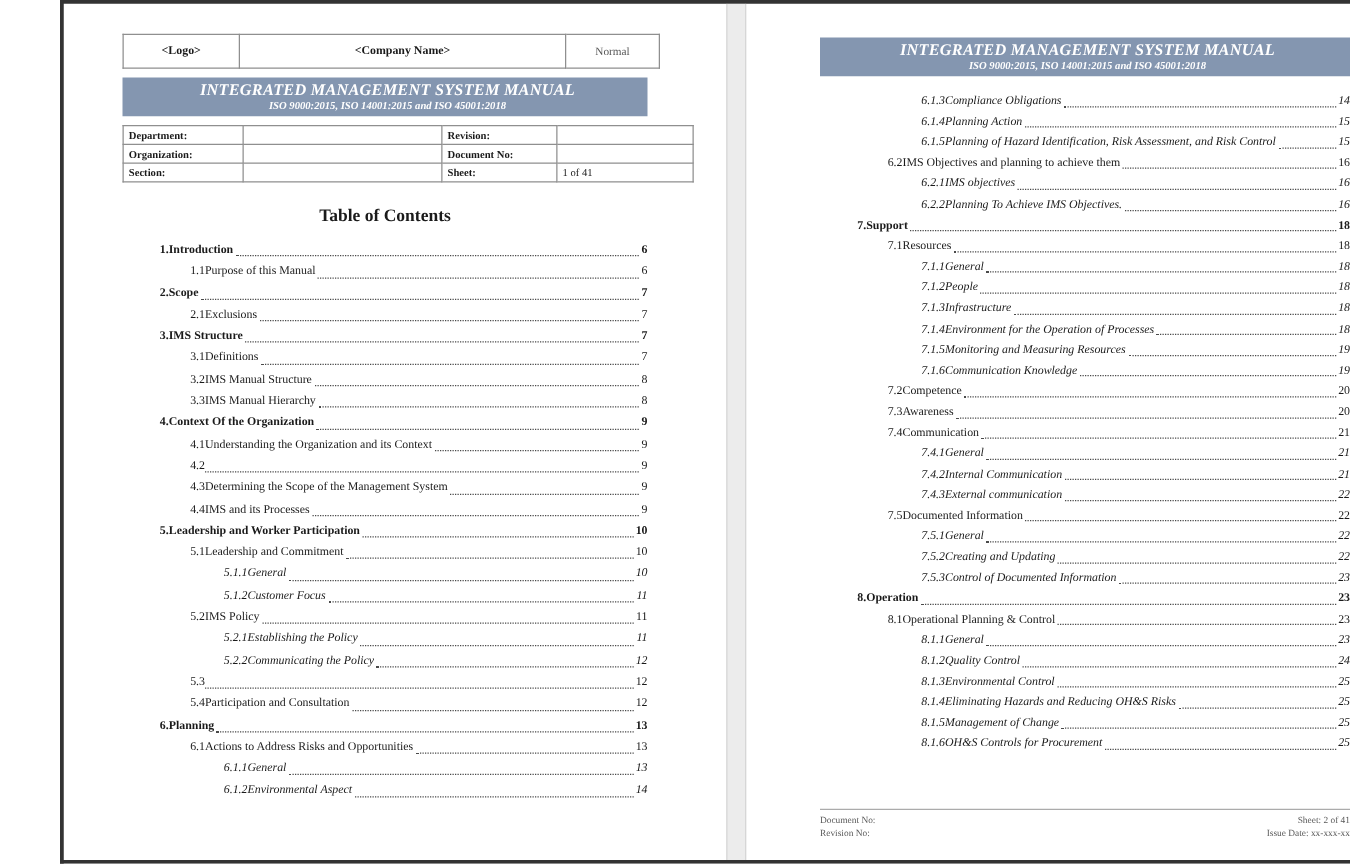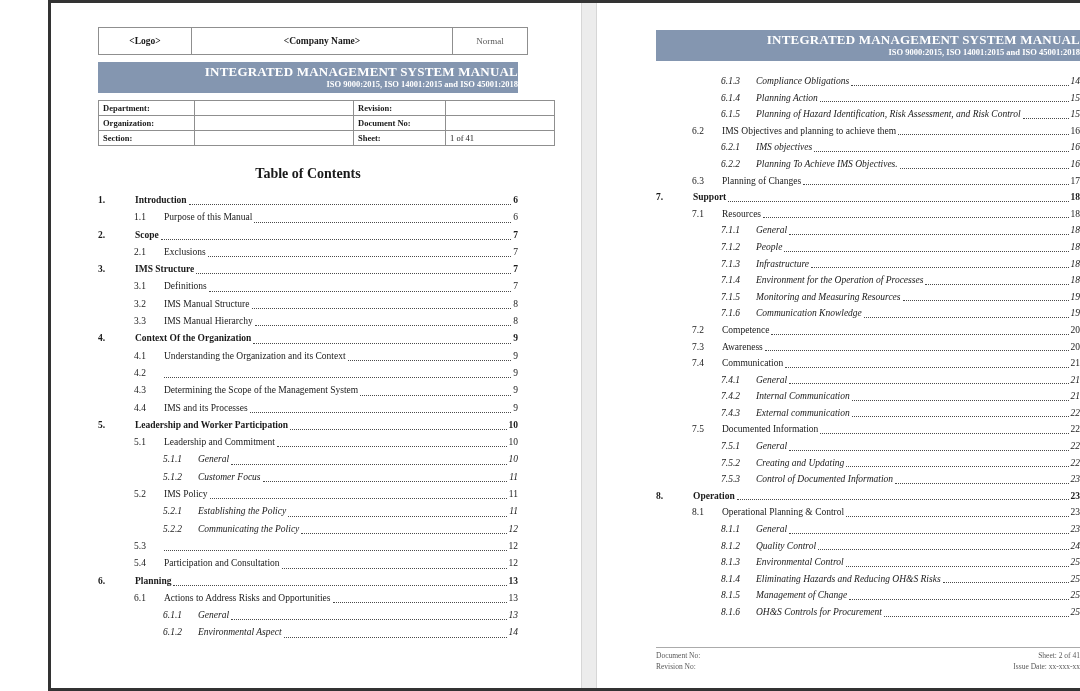--- a/index.html
+++ b/index.html
@@ -18,36 +18,36 @@
   .p2-footer{position:absolute; left:605px; top:644px; width:424px;}
 
   
   table.hdr{border-collapse:collapse; width:420px; table-layout:fixed;}
   table.hdr td{border:1px solid #8f8f8f; text-align:center; vertical-align:middle; height:24px;}
   .hdr .logo-cell{width:90px; font-weight:bold; font-size:9.5px;}
   .hdr .company-cell{width:258px; font-weight:bold; font-size:9.5px;}
   .hdr .normal-cell{width:72px; font-size:9px; color:#595959;}
 
   
-  .banner{background:#8496B0; color:#ffffff; text-align:right; margin-top:7px; padding:3px 0 4px 4px;}
+  .banner{background:#8496B0; color:#ffffff; text-align:center; margin-top:7px; padding:3px 0 4px 4px;font-style:italic;}
   .banner .t1{font-weight:bold; font-size:13px; line-height:14px; letter-spacing:.2px;}
   .banner .t2{font-weight:bold; font-size:8.5px; line-height:10px;}
 
   
   table.info{border-collapse:collapse; width:420px; table-layout:fixed; margin-top:7px;}
   table.info td{border:1px solid #8f8f8f; height:14px; font-size:8.5px; padding:0 4px; vertical-align:middle;}
   .info .lbl{font-weight:bold;}
   .info .c1{width:87px;} .info .c2{width:150px;} .info .c3{width:83px;} .info .c4{width:100px;}
 
   .toc-heading{margin-top:20px; text-align:center; font-weight:bold; font-size:14px;}
 
   .toc{margin-top:10px;}
   .toc-row{display:flex; align-items:flex-end; font-size:9.5px; line-height:17.3px; white-space:nowrap;}
   .p2-content .toc-row{line-height:16.6px;}
-  .toc-row .toc-num{flex:none;}
+  .toc-row .toc-num{flex:none;text-align:right;}
   .toc-row .toc-text{flex:none; padding-right:2px;}
   .toc-row .leader{flex:1; border-bottom:1.4px dotted #4a4a4a; margin:0 2px 4px 0; min-width:8px;}
   .toc-row .toc-page{flex:none; text-align:right;}
   .toc-row.lvl1{font-weight:bold;}
   .toc-row.lvl1 .toc-num{width:37px;}
   .toc-row.lvl2 .toc-num{width:30px; margin-left:36px;}
   .toc-row.lvl3{font-style:italic;}
   .toc-row.lvl3 .toc-num{width:35px; margin-left:65px;}
 
   
@@ -294,26 +294,20 @@
           <span class="toc-text">IMS objectives</span>
           <span class="leader"></span>
           <span class="toc-page">16</span>
         </div>
         <div class="toc-row lvl3">
           <span class="toc-num">6.2.2</span>
           <span class="toc-text">Planning To Achieve IMS Objectives.</span>
           <span class="leader"></span>
           <span class="toc-page">16</span>
         </div>
-        <div class="toc-row lvl2">
-          <span class="toc-num">6.3</span>
-          <span class="toc-text">Planning of Changes</span>
-          <span class="leader"></span>
-          <span class="toc-page">17</span>
-        </div>
         <div class="toc-row lvl1">
           <span class="toc-num">7.</span>
           <span class="toc-text">Support</span>
           <span class="leader"></span>
           <span class="toc-page">18</span>
         </div>
         <div class="toc-row lvl2">
           <span class="toc-num">7.1</span>
           <span class="toc-text">Resources</span>
           <span class="leader"></span>

